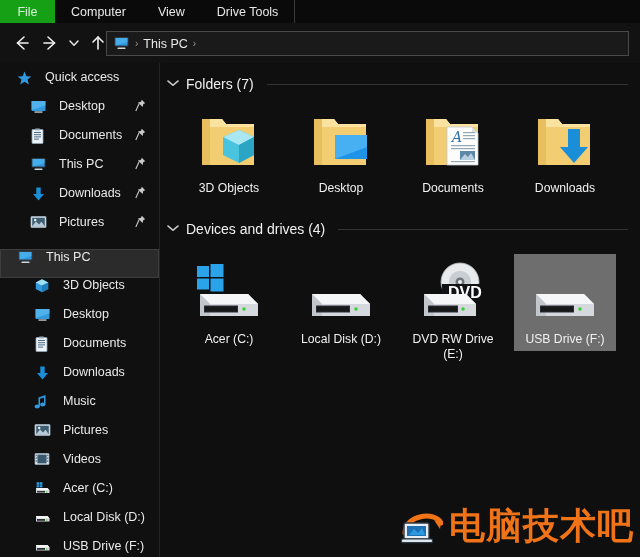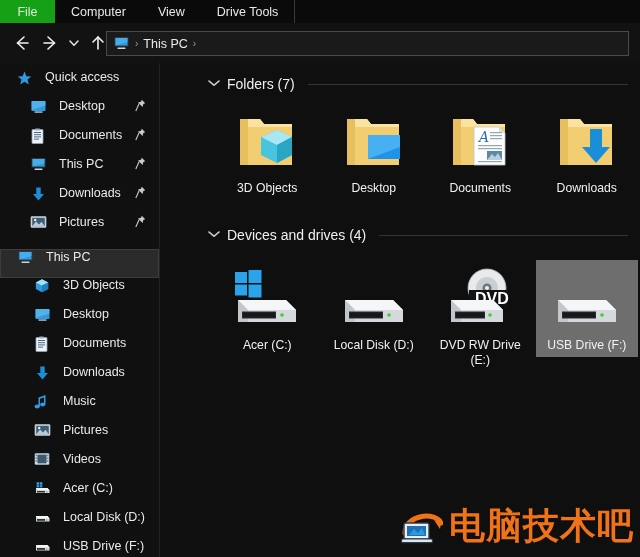--- a/index.html
+++ b/index.html
@@ -58,21 +58,20 @@
   .srow.root { padding-left: 16px; }
   .srow.selected { background: #2b2b2b; border: 1px solid #3d3d3d; }
   .slabel { color: #eaeaea; font-size: 12.5px; white-space: nowrap; }
   .pin { position: absolute; right: 13px; color: #cfcfcf; font-size: 11px; }
   .sicon { width: 17px; height: 17px; flex: 0 0 17px; position: relative; }
 
   
   .content {
     position: absolute; left: 161px; top: 63px; width: 479px; height: 494px;
     background: #0f0f0f;
-    padding-left: 41px;
   }
   .group-header {
     display: flex; align-items: center; gap: 7px; padding: 0 12px 0 6px;
     height: 26px;
   }
   .chev { color: #c9c9c9; font-size: 11px; transform: scaleX(1.25); }
   .group-title { color: #f0f0f0; font-size: 14px; white-space: nowrap; }
   .group-rule { flex: 1; height: 1px; background: #333; margin-left: 6px; }
   .tile-row { display: flex; padding-left: 12px; }
   .tile {
@@ -479,21 +478,21 @@
               <path d="M18 18 L62 18 L62 56 L18 56 Z" fill="#f2cd72"></path>
               <path d="M10 10 L18 10 L18 56 L10 56 Z" fill="#e8bf5e"></path>
               <path d="M40 20 L52 20 L52 38 L60 38 L46 54 L32 38 L40 38 Z" fill="#1a8fd8"></path>
             </svg>
           </div>
           <div class="tile-label">Downloads</div>
         </div>
       </div>
     </div>
 
-    <div class="group-header" style="margin-top:22px">
+    <div class="group-header" style="margin-top:16px">
       <span class="chev">
         <svg width="12" height="12" viewBox="0 0 12 12">
             <path d="M2 4 L6 8.2 L10 4" stroke="#c9c9c9" stroke-width="1.4" fill="none" stroke-linecap="round" stroke-linejoin="round"></path>
           </svg>
       </span>
       <span class="group-title">Devices and drives (4)</span>
       <span class="group-rule"></span>
     </div>
 
     <div class="tile-row" style="margin-top:6px">

